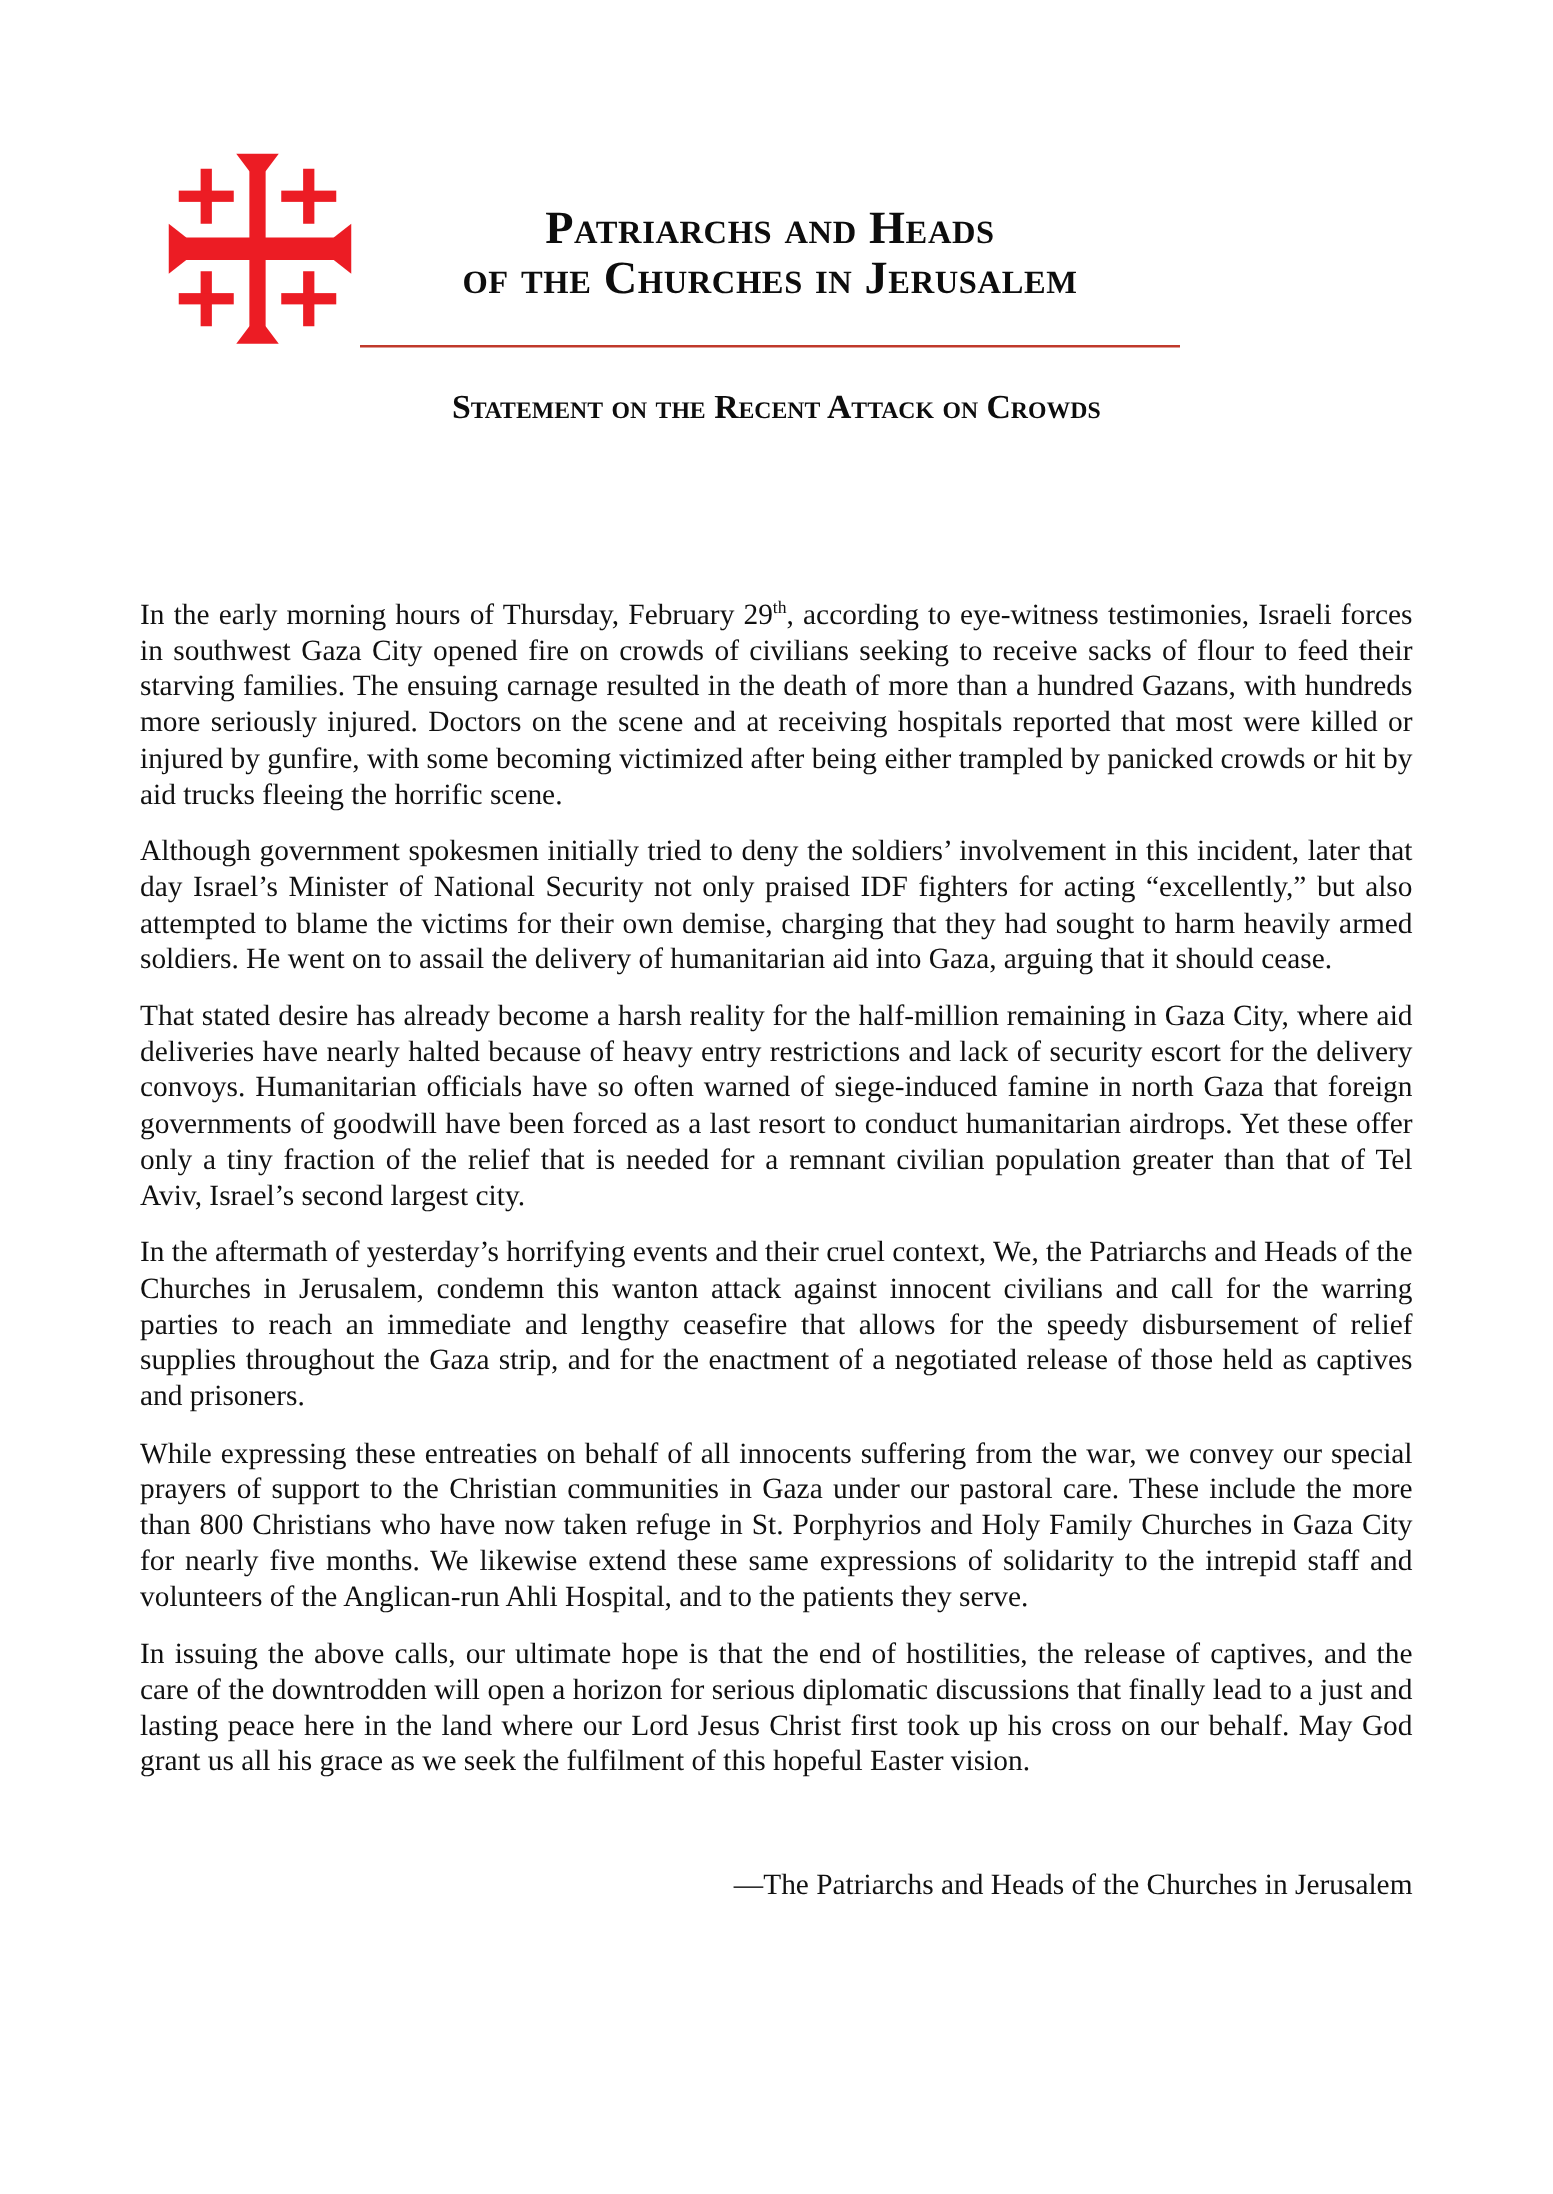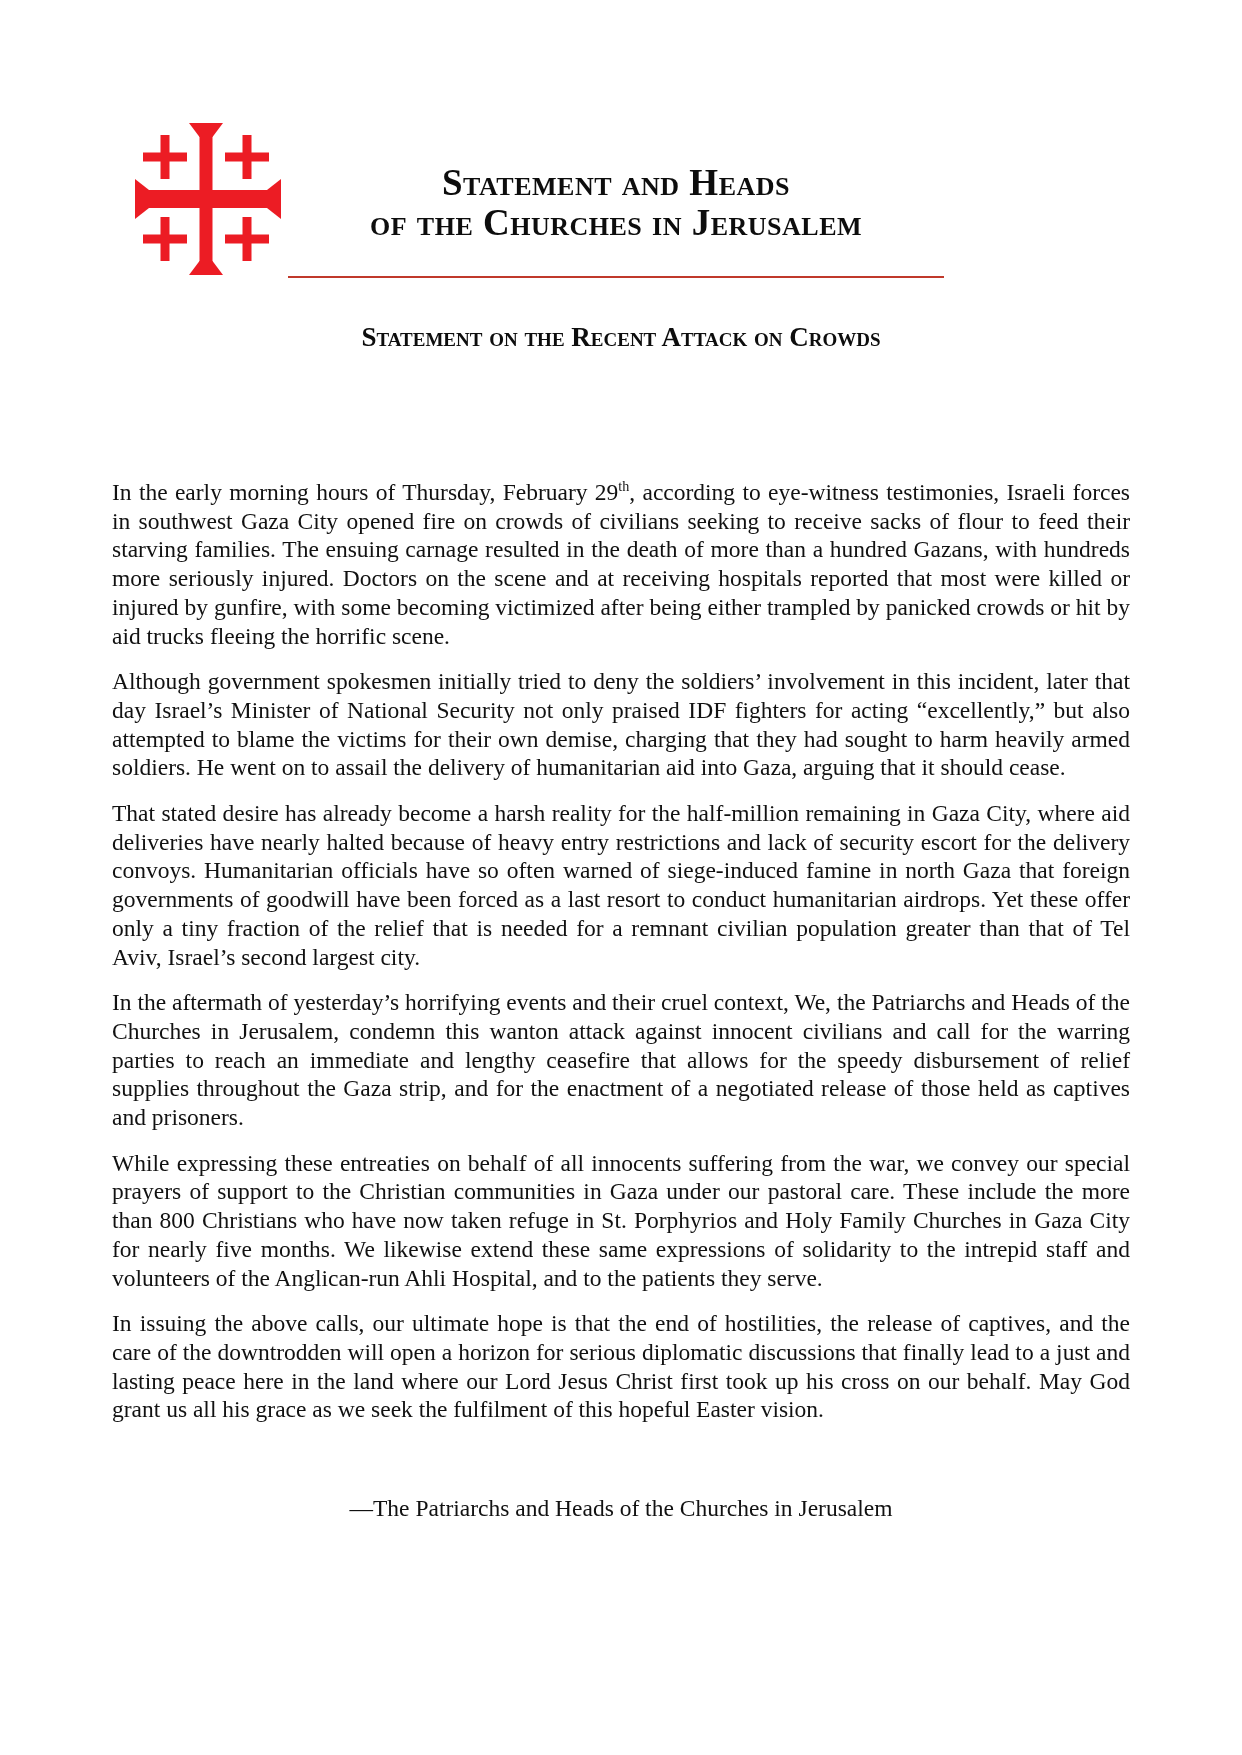--- a/index.html
+++ b/index.html
@@ -40,21 +40,21 @@
     position: absolute;
     left: 288px;
     top: 276px;
     width: 656px;
     height: 2px;
     background: #c0392b;
   }
   .statement-title {
     position: absolute;
     left: 112px;
-    top: 320px;
+    top: 308px;
     width: 1018px;
     text-align: center;
     font-weight: bold;
     font-variant: small-caps;
     font-size: 27px;
     line-height: 35px;
     color: #0d0d0d;
   }
   .statement-date {
     position: absolute;
@@ -77,21 +77,21 @@
   .body-text p {
     margin: 0 0 17px 0;
   }
   .body-text sup {
     font-size: 60%;
     line-height: 0;
     vertical-align: super;
   }
   .signature {
     margin-top: 70px;
-    text-align: center;
+    text-align: right;
     font-size: 23.5px;
   }
 </style>
 </head>
 <body>
 
 <div class="page">
 
   <svg class="logo" viewBox="0 0 160 158" aria-hidden="true">
     <g fill="#EC1C24">
@@ -109,21 +109,21 @@
       <rect x="114.5" y="15" width="9" height="44"></rect>
       <rect x="97" y="32.5" width="44" height="9"></rect>
       <rect x="32.5" y="97" width="9" height="44"></rect>
       <rect x="15" y="114.5" width="44" height="9"></rect>
       <rect x="114.5" y="97" width="9" height="44"></rect>
       <rect x="97" y="114.5" width="44" height="9"></rect>
     </g>
   </svg>
 
   <div class="org-title">
-    <div>Statement and Heads</div>
+    <div>Patriarchs and Heads</div>
     <div>of the Churches in Jerusalem</div>
   </div>
 
   <div class="header-divider"></div>
 
   <div class="statement-title">
     <div>Statement on the Recent Attack on Crowds</div>
   </div>
 
 

